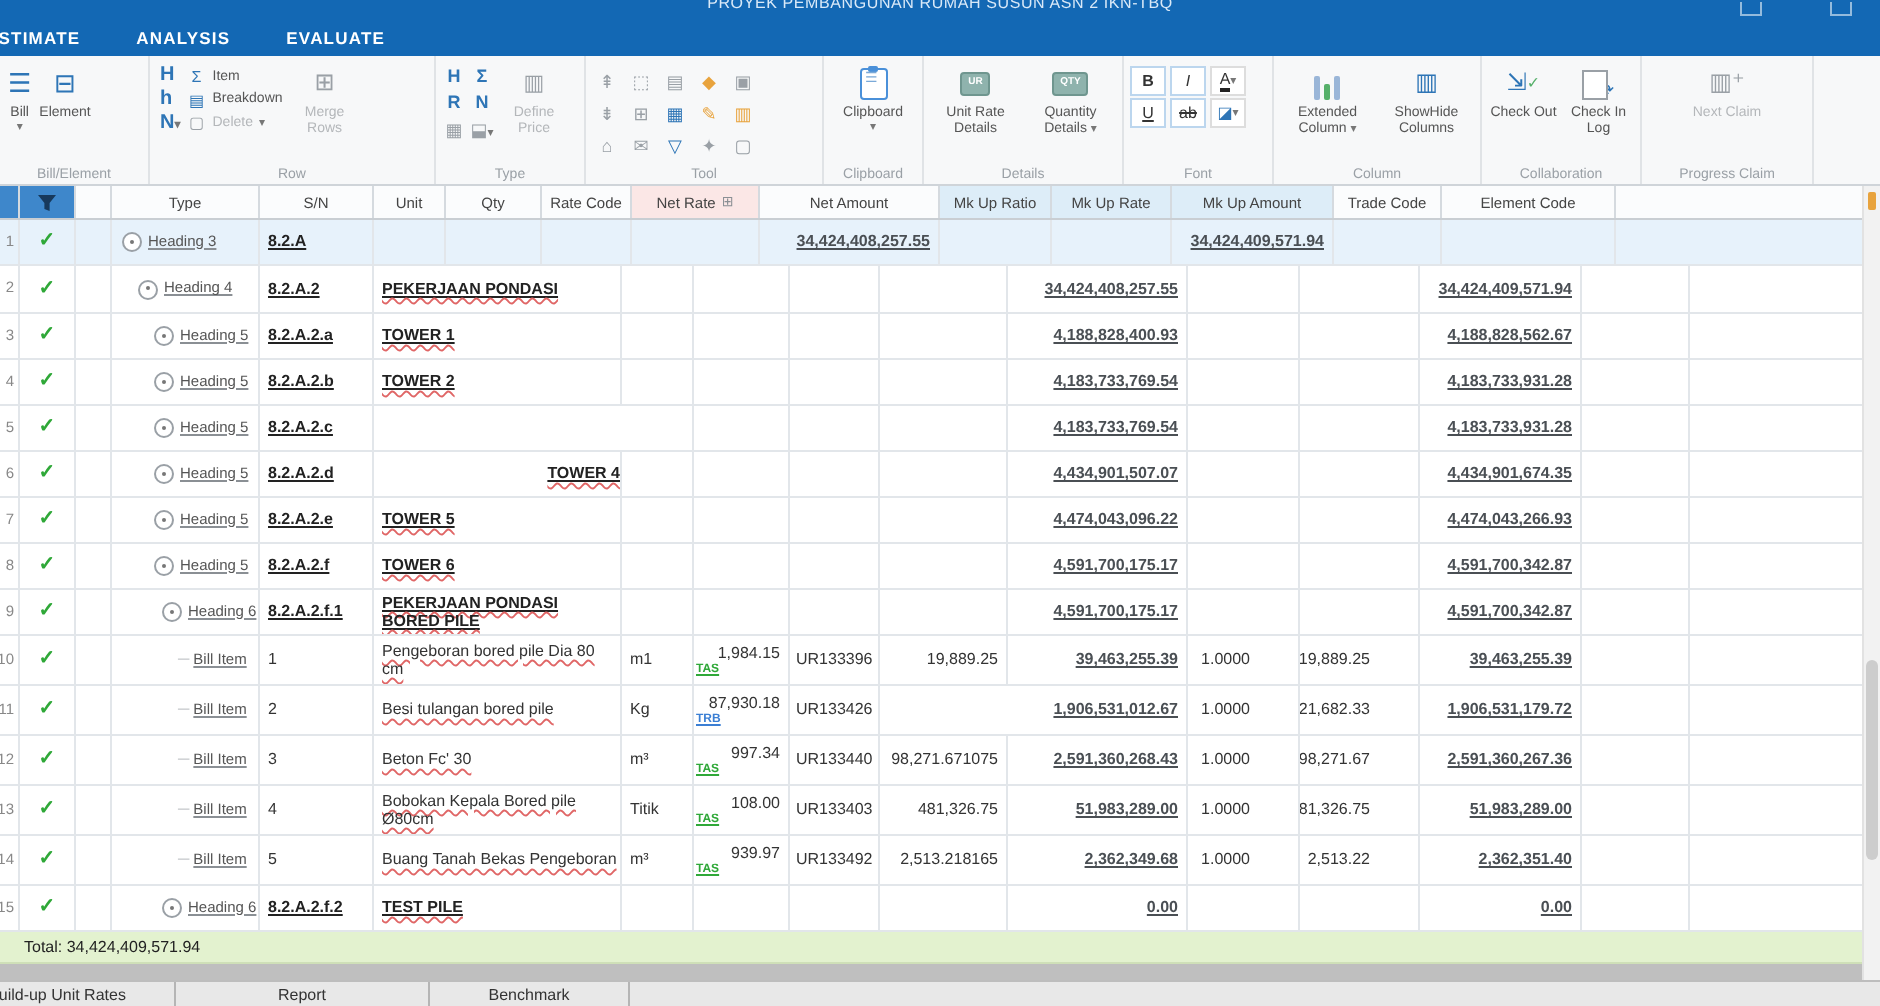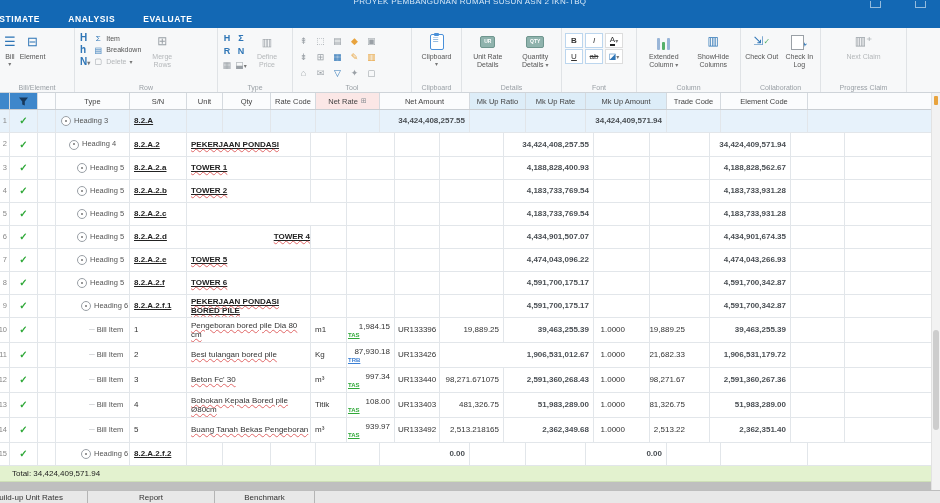--- a/index.html
+++ b/index.html
@@ -47,24 +47,24 @@
   .trow{border-bottom:1px solid #e2e6ea;background:#fff}
   .trow.sel{background:#e7f2fb}
   .tcell{box-sizing:border-box;border-right:1px solid #e2e6ea;font-size:8px;color:#333;overflow:hidden;display:flex;align-items:center;line-height:1.15;cursor:default}
   .num{justify-content:flex-end;padding-right:4px;text-align:right}
   .pr24{padding-right:24px}
   .c-no span{display:block;width:16px;margin-left:-9px;text-align:right;color:#888;font-size:7.5px}
   .chk{justify-content:center;color:#2fa838;font-weight:bold;font-size:10px}
   .exp{width:8px;height:8px;border:1px solid #9aa0a6;border-radius:50%;position:relative;flex:none;margin-right:3px;background:#fff}
   .exp:after{content:"";position:absolute;left:2.5px;top:2.5px;width:2px;height:2px;background:#777;border-radius:50%}
   .treedash{color:#c0c4c8;margin-right:2px;flex:none;font-size:8px}
-  .tlabel{font-size:7.5px;color:#555;text-decoration-color:#8a8f94}
+  .tlabel{font-size:7.5px;color:#555;text-decoration:underline;text-decoration-color:#8a8f94}
   .wavy{text-decoration:underline;text-decoration-style:wavy;text-decoration-color:#e06666}
   .hdesc{font-weight:bold;color:#222;text-decoration:underline}
-  .amount{font-weight:600;color:#4a4f54;}
+  .amount{font-weight:600;color:#4a4f54;text-decoration:underline}
   .snb{font-weight:bold;color:#222;text-decoration:underline}
   .qtycol{flex-direction:column;align-items:flex-end;justify-content:center;padding-right:4px}
   .qtag{align-self:flex-start;font-size:6px;font-weight:bold;margin-left:1px;line-height:1;text-decoration:underline}
   .totalrow{height:16px;background:#e3f2cf;border-bottom:1px solid #cfe0b8;display:flex;align-items:center;font-size:8px;color:#222;padding-left:12px;box-sizing:border-box}
   .graystrip{height:8px;background:#bfbfbf}
   .bottombar{height:13px;background:#e8e8e8;border-top:1px solid #bdbdbd;display:flex;font-size:8px;color:#333;overflow:hidden}
   .btab{border-right:1px solid #b5b5b5;display:flex;align-items:center;justify-content:center;white-space:nowrap;cursor:pointer;box-sizing:border-box}
   
   .vscroll{position:absolute;right:0;top:93px;width:8px;height:397px;background:#f2f2f2;border-left:1px solid #e2e2e2}
   .vthumb{position:absolute;left:1px;top:237px;width:6px;height:100px;background:#cdcdcd;border-radius:3px;cursor:pointer}
@@ -736,20 +736,23 @@
           </div>
           <div class="tcell chk" style="width: 28px;">✓</div>
           <div class="tcell " style="width: 18px;"></div>
           <div class="tcell " style="width: 74px; padding-left: 25px;">
             <span class="exp"></span>
             <span class="tlabel">Heading 6</span>
           </div>
           <div class="tcell " style="width: 57px; padding-left: 4px;">
             <span class="snb">8.2.A.2.f.2</span>
           </div>
+          <div class="tcell " style="width: 124px; padding-left: 4px;">
+            <span class="hdesc"><span class="wavy">TEST PILE</span></span>
+          </div>
           <div class="tcell " style="width: 36px; padding-left: 4px;"></div>
           <div class="tcell qtycol" style="width: 48px;"></div>
           <div class="tcell " style="width: 45px; padding-left: 3px;"></div>
           <div class="tcell num" style="width: 64px;"></div>
           <div class="tcell num" style="width: 90px;">
             <span class="amount">0.00</span>
           </div>
           <div class="tcell num pr24" style="width: 56px;"></div>
           <div class="tcell num pr24" style="width: 60px;"></div>
           <div class="tcell num" style="width: 81px;">

